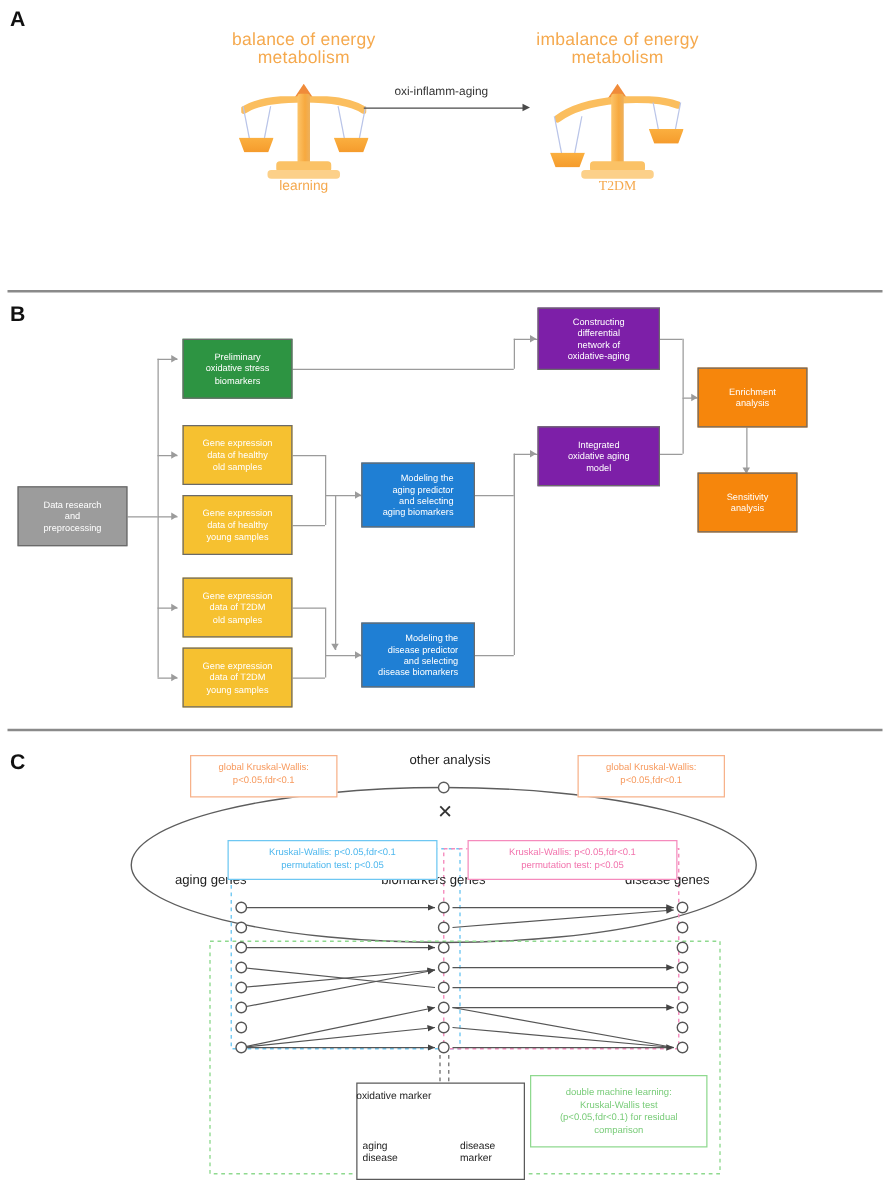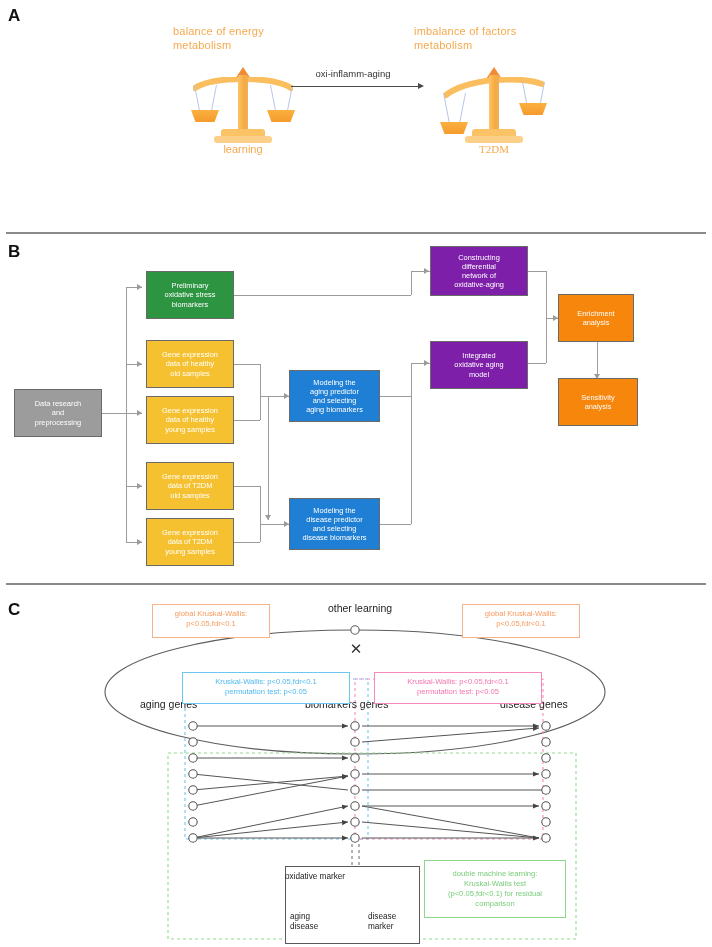--- a/index.html
+++ b/index.html
@@ -6,21 +6,21 @@
   body{width:712px;height:947px;position:relative;
        font-family:"Liberation Sans","DejaVu Sans",sans-serif;
        -webkit-font-smoothing:antialiased;overflow:hidden;}
 
   .panel-letter{position:absolute;font-weight:bold;font-size:17px;color:#111;
                 font-family:"Liberation Sans",sans-serif;}
   .divider{position:absolute;left:6px;width:700px;height:2px;background:#8a8a8a;}
 
   
   #panelA{position:absolute;left:0;top:0;width:712px;height:225px;}
-  .scale-caption{position:absolute;color:#f5a94e;font-size:11px;
+  .scale-caption{position:absolute;text-align:center;color:#f5a94e;font-size:14px;
                  line-height:14px;letter-spacing:.2px;}
   .scale-sub{position:absolute;text-align:center;color:#f5a94e;font-size:11px;}
   .arrowLabel{position:absolute;font-size:9.5px;color:#333;text-align:center;}
   .arrowLine{position:absolute;height:1px;background:#4a4a4a;}
   .arrowHead{position:absolute;width:0;height:0;border-top:3.5px solid transparent;
              border-bottom:3.5px solid transparent;border-left:6px solid #4a4a4a;}
 
   
   .scale{position:absolute;width:120px;height:90px;}
   .scale .post{position:absolute;left:55px;top:20px;width:10px;height:58px;
@@ -40,21 +40,21 @@
 
   
   #panelB{position:absolute;left:0;top:238px;width:712px;height:340px;}
   .fbox{position:absolute;box-sizing:border-box;border:1px solid #6a6a6a;
         display:flex;align-items:center;justify-content:center;text-align:center;
         color:#ffffff;font-size:7.4px;line-height:9.2px;padding:2px;
         font-family:"Liberation Sans",sans-serif;}
   .fbox.grey{background:#9c9c9c;}
   .fbox.green{background:#2d9442;}
   .fbox.yellow{background:#f6c130;}
-  .fbox.blue{background:#1f7fd4;}
+  .fbox.blue{background:#1f7fd4;text-align:right;}
   .fbox.purple{background:#7d1fa8;}
   .fbox.orange{background:#f6860c;}
   .conn{position:absolute;background:#9b9b9b;}
   .conn.h{height:1px;}
   .conn.v{width:1px;}
   .ahead{position:absolute;width:0;height:0;border-top:3px solid transparent;
          border-bottom:3px solid transparent;border-left:5px solid #9b9b9b;}
   .ahead.down{border-left:3px solid transparent;border-right:3px solid transparent;
               border-top:5px solid #9b9b9b;border-bottom:0;}
 
@@ -97,21 +97,21 @@
     <div class="post"></div>
     <div class="base"></div>
     <div class="base2"></div>
   </div>
   <div class="scale-sub" style="left:173px;top:143px;width:140px;">learning</div>
 
   <div class="arrowLabel" style="left:288px;top:68px;width:130px;">oxi-inflamm-aging</div>
   <div class="arrowLine" style="left:291px;top:86px;width:128px;"></div>
   <div class="arrowHead" style="left:418px;top:83px;"></div>
 
-  <div class="scale-caption" style="left:414px;top:24px;width:160px;">imbalance of factors</div>
+  <div class="scale-caption" style="left:414px;top:24px;width:160px;">imbalance of energy</div>
   <div class="scale-caption" style="left:414px;top:38px;width:160px;">metabolism</div>
 
   <div class="scale" style="left:434px;top:55px;">
     <div class="knob"></div>
     <div class="beam">
       <svg width="100" height="22" viewBox="0 0 100 22">
         <path d="M2,18 Q18,6 50,3 Q82,1 98,7" stroke="#fbbe5e" stroke-width="6" fill="none" stroke-linecap="round"></path>
       </svg>
     </div>
     <div class="string" style="left:9px;top:38px;height:30px;transform:rotate(-11deg);transform-origin:top;"></div>
@@ -221,21 +221,21 @@
 
   <div class="fbox purple" style="left: 430px; top: 103px; width: 98px; height: 48px; white-space: pre-line;">Integrated
 oxidative aging
 model</div>
 
   <div class="fbox purple" style="left: 430px; top: 8px; width: 98px; height: 50px; white-space: pre-line;">Constructing
 differential
 network of
 oxidative-aging</div>
 
-  <div class="fbox orange" style="left: 558px; top: 56px; width: 76px; height: 48px; white-space: pre-line;">Enrichment
+  <div class="fbox orange" style="left: 558px; top: 56px; width: 88px; height: 48px; white-space: pre-line;">Enrichment
 analysis</div>
 
   <div class="fbox orange" style="left: 558px; top: 140px; width: 80px; height: 48px; white-space: pre-line;">Sensitivity
 analysis</div>
 </div>
 
 <div class="divider" style="top:583px;"></div>
 
 <div id="panelC">
   <div class="panel-letter" style="left:8px;top:12px;">C</div>
@@ -332,21 +332,21 @@
     <defs>
       <marker id="ah2" markerWidth="7" markerHeight="7" refX="6" refY="3.2" orient="auto" markerUnits="userSpaceOnUse">
         <path d="M0,0.6 L6,3.2 L0,5.8 z" fill="#333"></path>
       </marker>
     </defs>
     <circle cx="70" cy="24" r="4.2" fill="#fff" stroke="#333" stroke-width="1.1"></circle>
     <circle cx="52" cy="47" r="4.2" fill="#fff" stroke="#333" stroke-width="1.1"></circle>
     <circle cx="88" cy="47" r="4.2" fill="#fff" stroke="#333" stroke-width="1.1"></circle>
   </svg>
 
-  <div class="clabel" style="left:300px;top:14px;width:120px;text-align:center;">other learning</div>
+  <div class="clabel" style="left:300px;top:14px;width:120px;text-align:center;">other analysis</div>
   <div class="clabel" style="left:336px;top:52px;width:40px;text-align:center;font-size:15px;color:#333;">✕</div>
 
   <div class="clabel" style="left:140px;top:110px;">aging  genes</div>
   <div class="clabel" style="left:305px;top:110px;">biomarkers genes</div>
   <div class="clabel" style="left:500px;top:110px;">disease genes</div>
 
   <div class="cbox orange" style="left:152px;top:16px;width:118px;height:34px;white-space:pre-line;">global Kruskal-Wallis:
 p&lt;0.05,fdr&lt;0.1</div>
   <div class="cbox orange" style="left:462px;top:16px;width:118px;height:34px;white-space:pre-line;">global Kruskal-Wallis:
 p&lt;0.05,fdr&lt;0.1</div>

